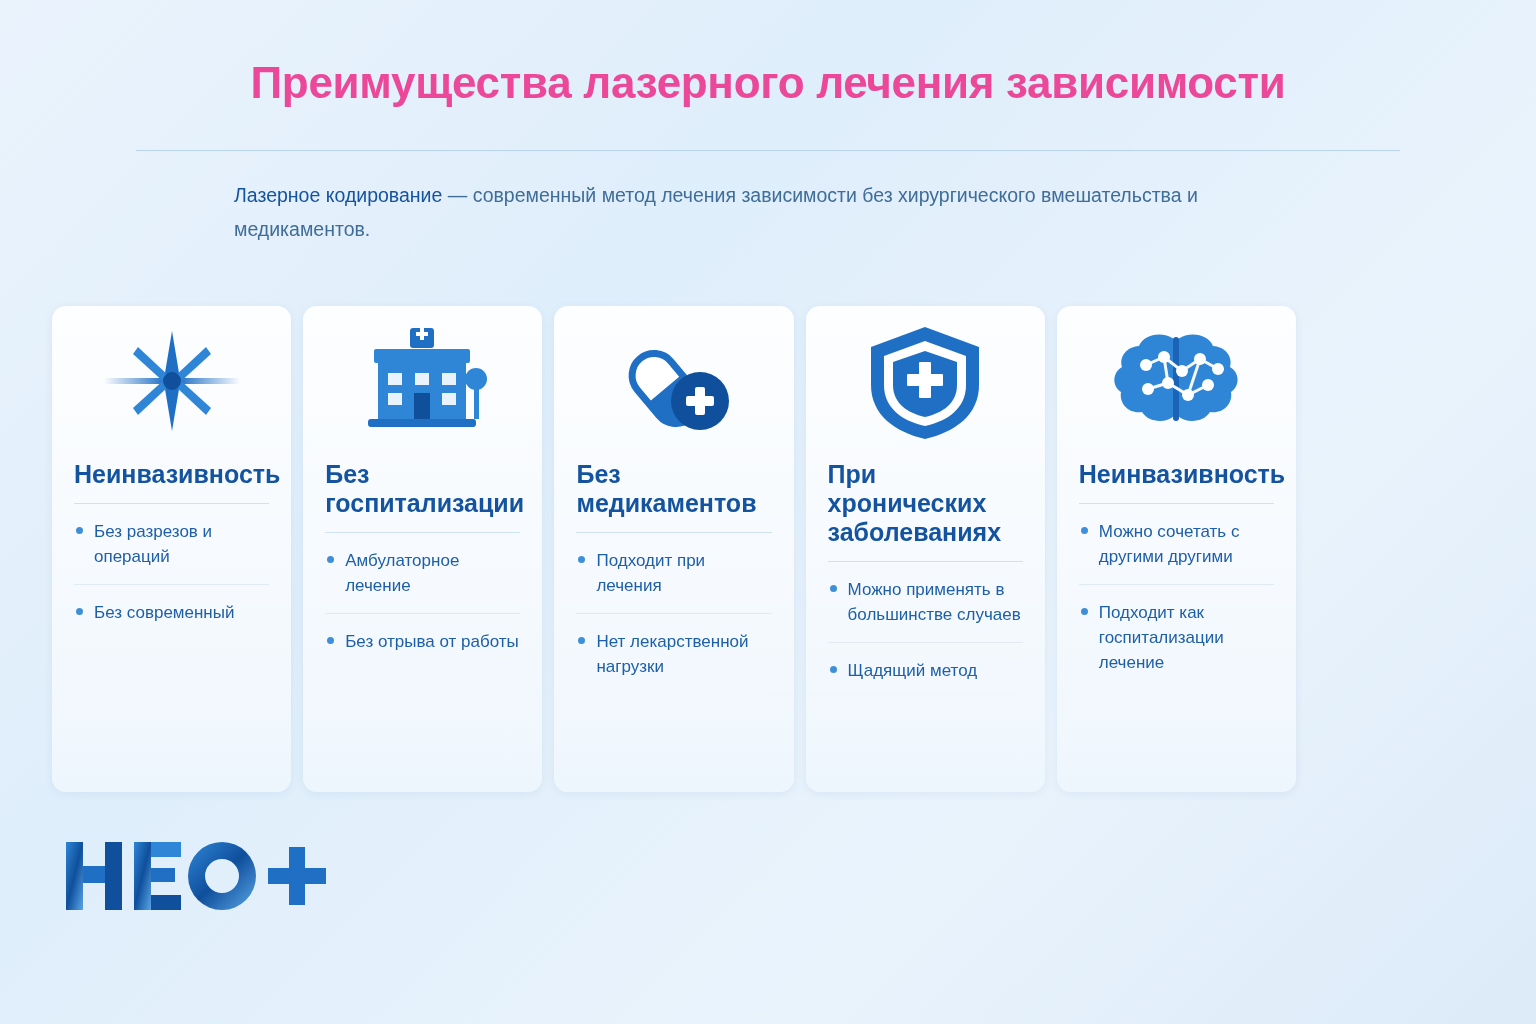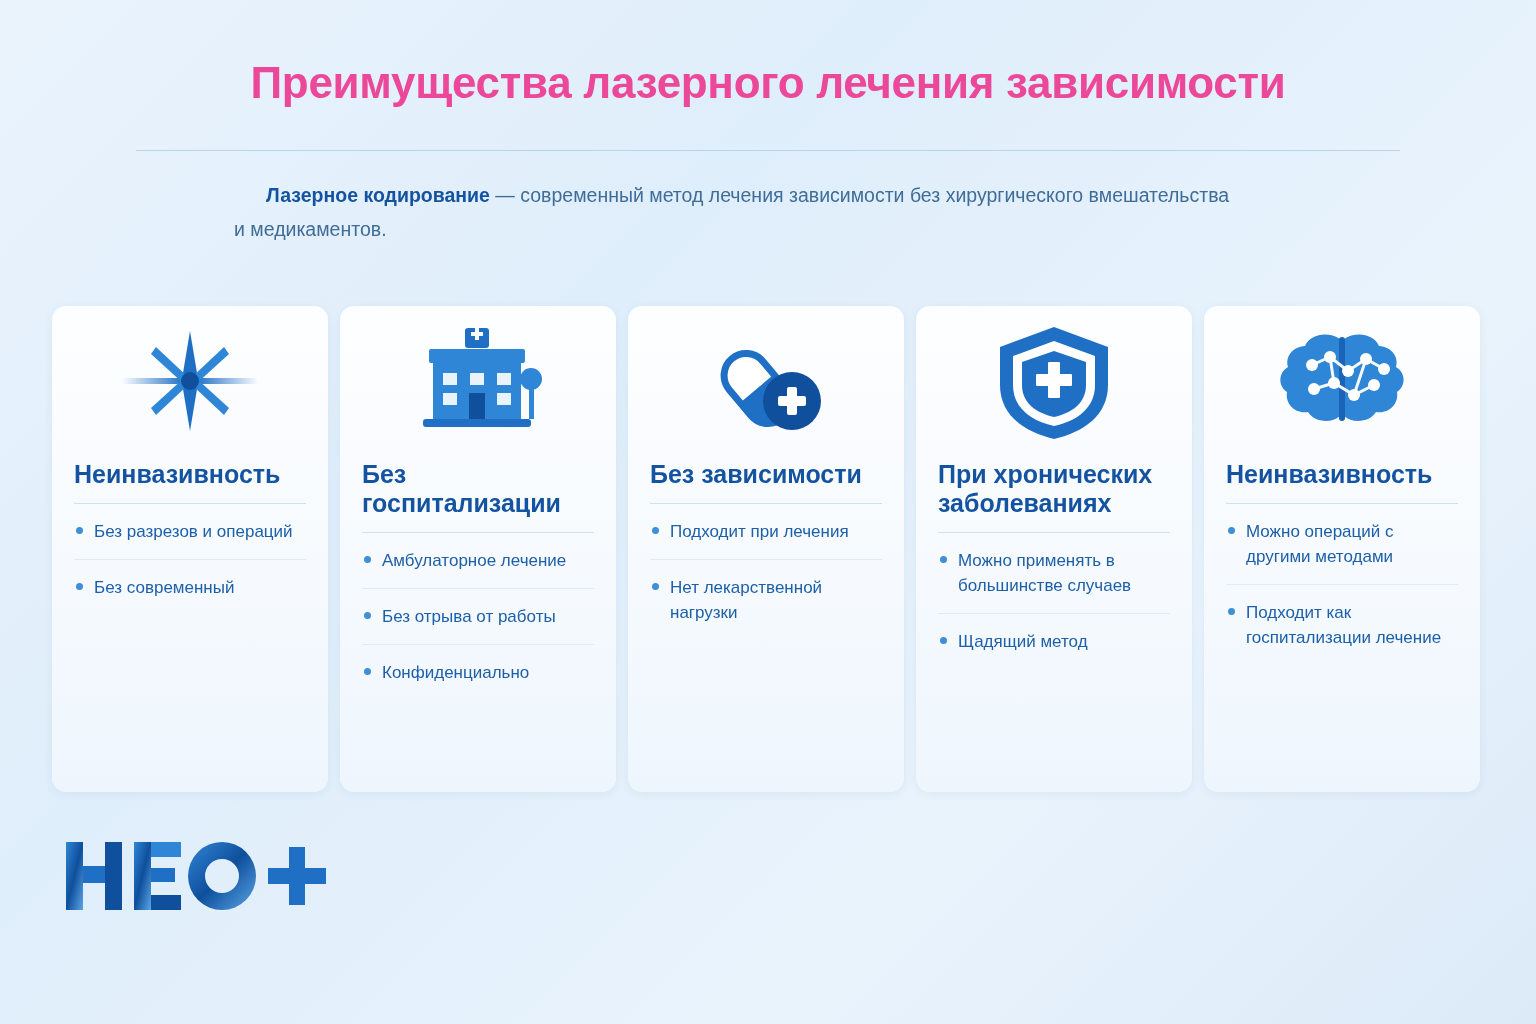--- a/index.html
+++ b/index.html
@@ -44,30 +44,29 @@
     position: absolute;
     top: 178px;
     left: 234px;
     width: 1000px;
     font-size: 19.5px;
     line-height: 34px;
     color: #3f6d98;
   }
   .subtitle b {
     color: #14539f;
-    font-weight: bold;
-    margin-left: 32px;
+    font-weight: normal;
   }
 
   
   .cards {
     position: absolute;
     top: 306px;
     left: 52px;
-    width: 1428px;
+    width: 1244px;
     height: 486px;
     display: flex;
     gap: 12px;
   }
   .card {
     position: relative;
     flex: 1 1 0;
     background: linear-gradient(180deg, #fdfeff 0%, #f6fafe 55%, #eef6fd 100%);
     border-radius: 14px;
     box-shadow: 0 2px 10px rgba(30,80,140,0.07);
@@ -194,37 +193,36 @@
           <rect x="76" y="66" width="16" height="26" fill="#0f4f9c"></rect>
           <rect x="136" y="58" width="5" height="34" fill="#2f86d6"></rect>
           <circle cx="138" cy="52" r="11" fill="#2f86d6"></circle>
         </svg>
       </div>
       <div class="card-title">Без госпитализации</div>
       <div class="card-title-rule"></div>
       <ul class="bullets">
         <li>Амбулаторное лечение</li>
         <li>Без отрыва от работы</li>
-        <li>Конфиденциально</li>
       </ul>
     </div>
 
     <div class="card">
       <div class="card-icon">
         <svg width="150" height="110" viewBox="0 0 150 110">
           <g transform="rotate(-40 72 50)">
             <rect x="38" y="16" width="44" height="78" rx="22" fill="#ffffff" stroke="#1f6fc4" stroke-width="7"></rect>
             <path d="M38 55 h44 v17 a22 22 0 0 1 -22 22 a22 22 0 0 1 -22 -22 z" fill="#1f6fc4"></path>
           </g>
           <circle cx="101" cy="74" r="29" fill="#0f4f9c"></circle>
           <rect x="87" y="69" width="28" height="10" rx="2" fill="#ffffff"></rect>
           <rect x="96" y="60" width="10" height="28" rx="2" fill="#ffffff"></rect>
         </svg>
       </div>
-      <div class="card-title">Без зависимости</div>
+      <div class="card-title">Без медикаментов</div>
       <div class="card-title-rule"></div>
       <ul class="bullets">
         <li>Подходит при лечения</li>
         <li>Нет лекарственной нагрузки</li>
       </ul>
     </div>
 
     <div class="card">
       <div class="card-icon">
         <svg width="130" height="118" viewBox="0 0 130 118">
@@ -264,21 +262,21 @@
             <circle cx="52" cy="62" r="6"></circle>
             <circle cx="72" cy="56" r="6"></circle>
             <circle cx="92" cy="68" r="6"></circle>
             <circle cx="112" cy="58" r="6"></circle>
           </g>
         </svg>
       </div>
       <div class="card-title">Неинвазивность</div>
       <div class="card-title-rule"></div>
       <ul class="bullets">
-        <li>Можно операций с другими методами</li>
+        <li>Можно сочетать с другими другими</li>
         <li>Подходит как госпитализации лечение</li>
       </ul>
     </div>
 
   </div>
 
   <div class="logo">
     <svg width="280" height="80" viewBox="0 0 280 80">
       <defs>
         <linearGradient id="glg" x1="0" y1="0" x2="1" y2="1">

